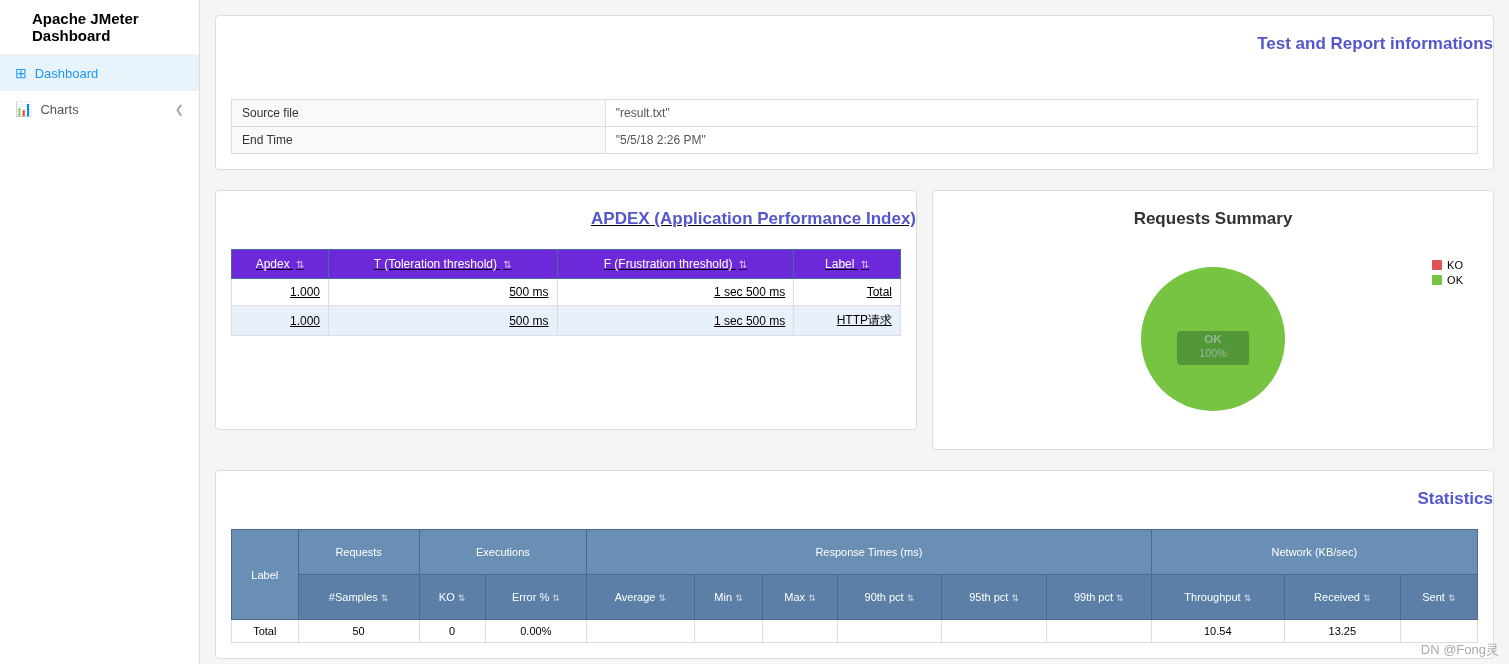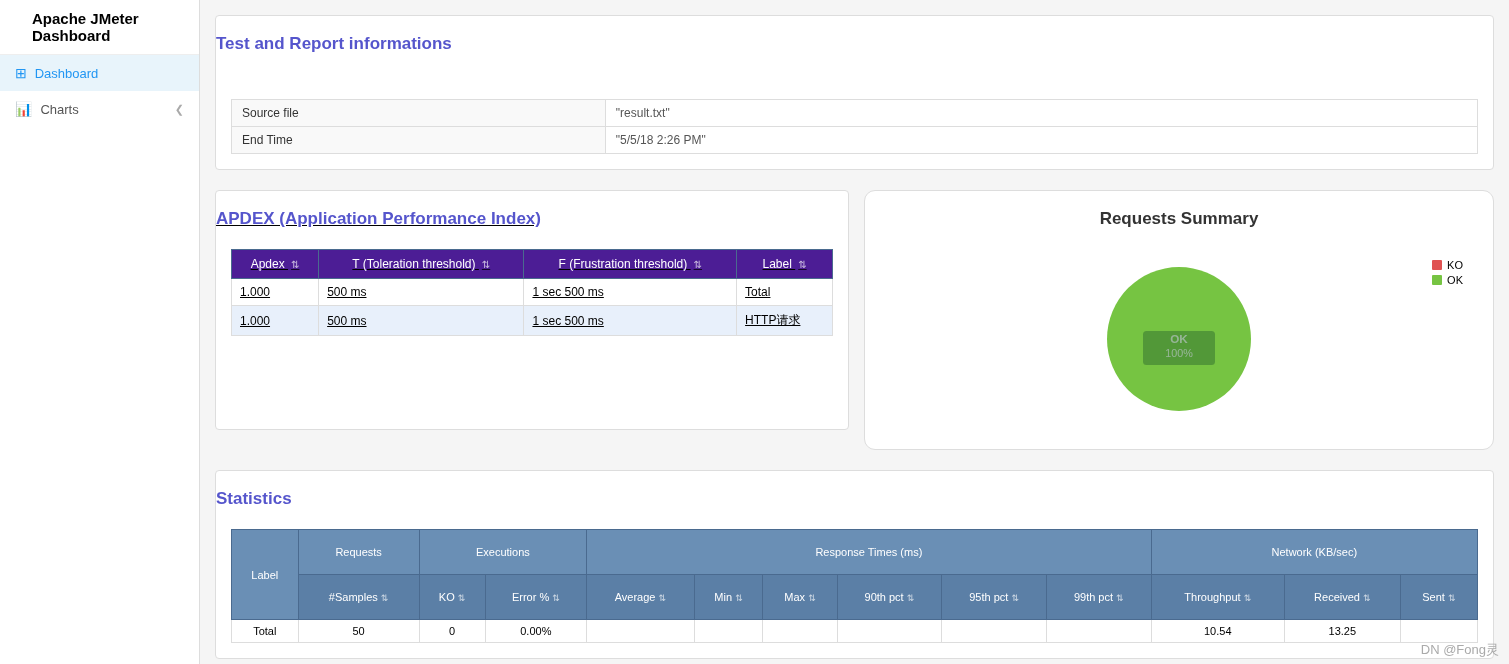--- a/index.html
+++ b/index.html
@@ -47,21 +47,21 @@
     }
 
     
     .card {
       background: #fff;
       border: 1px solid #ddd;
       border-radius: 4px;
       margin-bottom: 20px;
     }
     .card-title {
-      text-align: left;
+      text-align: right;
       font-size: 17px;
       font-weight: bold;
       color: #5555cc;
       padding: 18px 0 10px;
     }
     .card-body {
       padding: 10px 15px 15px;
     }
 
     
@@ -88,48 +88,47 @@
     .two-col {
       display: flex;
       gap: 15px;
       margin-bottom: 20px;
     }
     .two-col .col-left {
       flex: 1;
       text-decoration: underline;
     }
     .two-col .col-right {
-      width: 630px;
-      border-radius: 11px;
+      width: 562px;
     }
 
     
     .data-table {
       width: 100%;
       border-collapse: collapse;
       font-size: 12px;
     }
     .data-table th {
-      background: #4c1d95;
+      background: #6d28d9;
       color: #fff;
       padding: 7px 8px;
       text-align: center;
       border: 1px solid #4a6a8f;
       font-weight: normal;
       cursor: pointer;
     }
     .data-table th .sort-icon {
       margin-left: 3px;
       font-size: 10px;
       opacity: 0.7;
     }
     .data-table td {
       padding: 6px 8px;
       border: 1px solid #ddd;
-      text-align: left;
+      text-align: right;
     }
     .data-table tr:nth-child(even) td { background: #e8f0fb; }
     .data-table tr:nth-child(odd) td { background: #fff; }
 
     
     .requests-summary-card {
       background: #fff;
       border: 1px solid #ddd;
       border-radius: 4px;
     }

